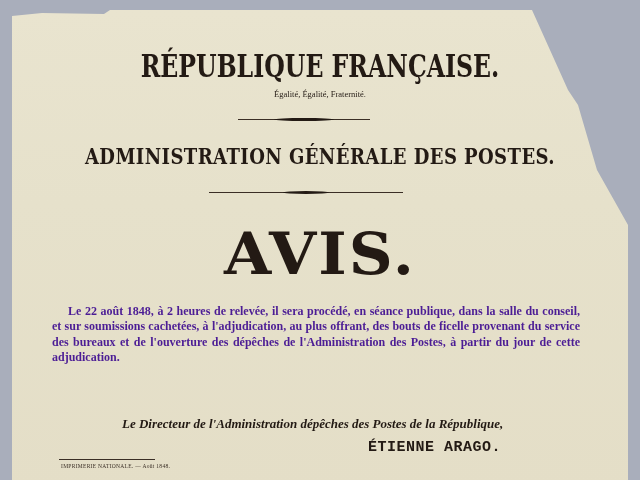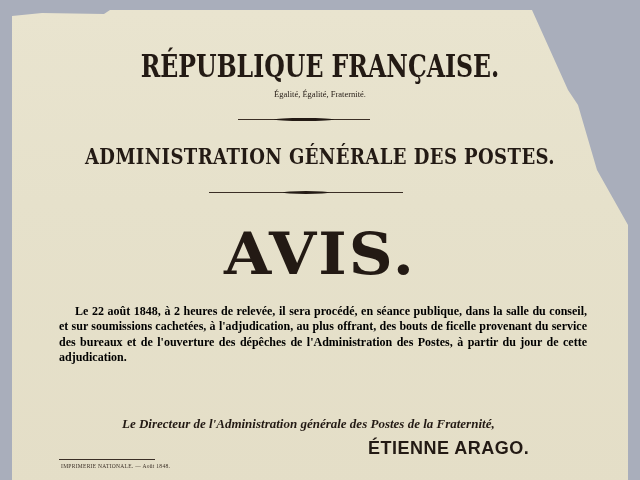--- a/index.html
+++ b/index.html
@@ -31,34 +31,34 @@
     .t2 {
       top: 141px; font-weight: bold; font-size: 22px; line-height: 30px;
       transform: scaleX(0.82); transform-origin: 320px 0; letter-spacing: 0.5px;
     }
     .avis {
       top: 222px; font-family: "DejaVu Serif", serif; font-weight: bold;
       font-size: 58px; line-height: 64px; letter-spacing: 2px;
       transform: scaleX(1.05); transform-origin: 320px 0;
     }
     .body-text {
-      position: absolute; left: 59px; top: 304px; width: 528px;
+      position: absolute; left: 52px; top: 304px; width: 528px;
       font-family: "Liberation Serif", serif; font-weight: bold;
-      font-size: 12px; line-height: 15.4px; color: #000000; text-align: justify;
+      font-size: 12px; line-height: 15.4px; color: #4c1d95; text-align: justify;
     }
     .body-text p { margin: 0; text-indent: 16px; }
     .sig1 {
       position: absolute; left: 122px; top: 416px; width: 470px;
       font-family: "Liberation Serif", serif; font-style: italic; font-weight: bold;
       font-size: 13px; color: #231a14; line-height: 16px;
     }
     .sig2 {
       position: absolute; left: 368px; top: 440px;
-      font-family: Liberation Sans, sans-serif; font-weight: bold;
-      font-size: 18px; color: #231a14; letter-spacing: 0.5px; line-height: 16px;
+      font-family: Liberation Mono, monospace; font-weight: bold;
+      font-size: 15px; color: #231a14; letter-spacing: 0.5px; line-height: 16px;
     }
     .printer-rule { position: absolute; left: 59px; top: 459px; width: 96px; height: 1px; background: #3a2e25; }
     .printer {
       position: absolute; left: 61px; top: 462px;
       font-family: "Liberation Serif", serif; font-size: 5.5px; color: #3a2e25;
       letter-spacing: 0.3px; line-height: 8px;
     }
   </style>
 </head>
 <body>
@@ -77,17 +77,17 @@
 <div class="rule" style="left:209px; top:192px; width:194px;">
   <div class="mid" style="width:46px; margin-left:-23px;"></div>
 </div>
 
 <div class="abs avis">AVIS.</div>
 
 <div class="body-text">
   <p>Le 22 août 1848, à 2 heures de relevée, il sera procédé, en séance publique, dans la salle du conseil, et sur soumissions cachetées, à l'adjudication, au plus offrant, des bouts de ficelle provenant du service des bureaux et de l'ouverture des dépêches de l'Administration des Postes, à partir du jour de cette adjudication.</p>
 </div>
 
-<div class="sig1">Le Directeur de l'Administration générale des Postes de la Fraternité,</div>
+<div class="sig1">Le Directeur de l'Administration dépêches des Postes de la République,</div>
 <div class="sig2">ÉTIENNE ARAGO.</div>
 
 <div class="printer-rule"></div>
 <div class="printer">IMPRIMERIE NATIONALE. — Août 1848.</div>
 
 </body></html>

